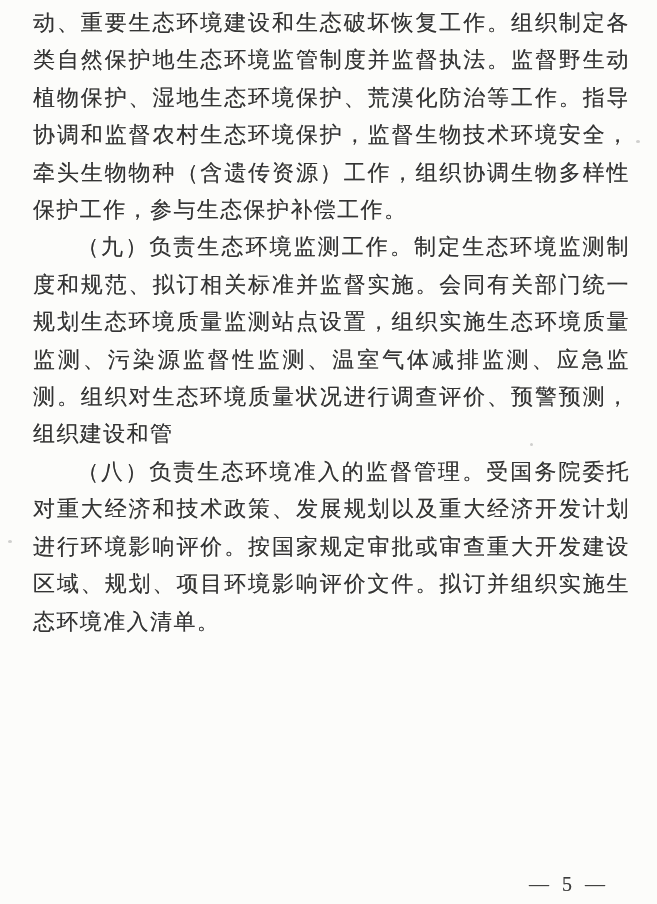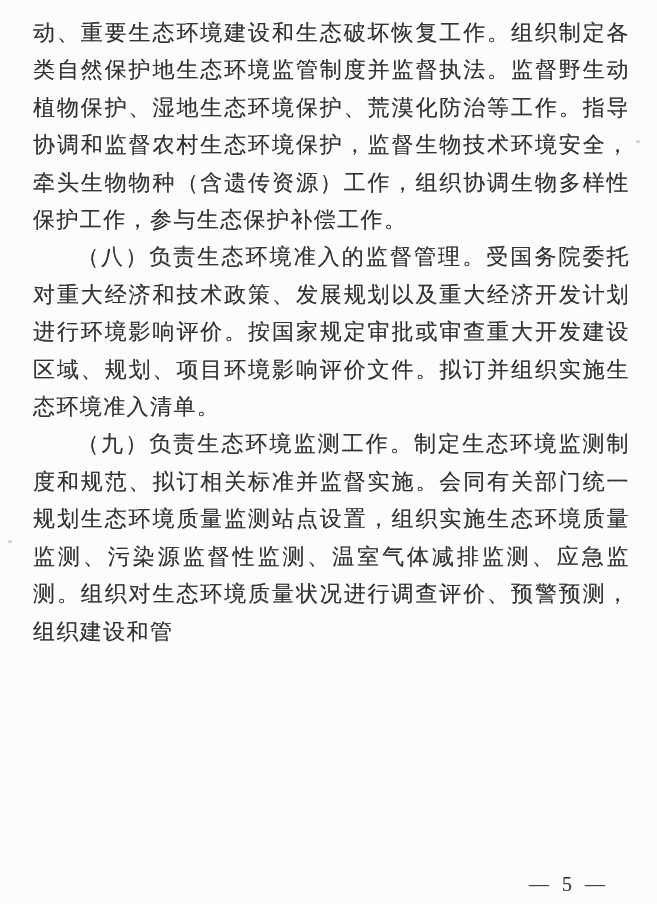--- a/index.html
+++ b/index.html
@@ -12,21 +12,21 @@
     width: 657px;
     height: 904px;
     background: #fcfcfa;
     overflow: hidden;
     font-family: "Liberation Serif", "DejaVu Serif", serif;
     color: #343434;
     box-sizing: border-box;
   }
   .content {
     position: absolute;
-    top: 14px;
+    top: 4px;
     left: 33px;
     right: 27px;
   }
   .content p {
     margin: 0;
     font-size: 22px;
     line-height: 37.4px;
     letter-spacing: 1.4px;
     text-align: justify;
     text-justify: inter-character;
@@ -58,22 +58,22 @@
   .speckle.s3 { width: 4px; height: 3px; left: 8px;   top: 540px; }
   .speckle.s4 { width: 3px; height: 3px; left: 530px; top: 443px; }
 </style>
 </head>
 <body>
 
 <div class="page">
 
   <div class="content">
     <p class="no-indent">动、重要生态环境建设和生态破坏恢复工作。组织制定各类自然保护地生态环境监管制度并监督执法。监督野生动植物保护、湿地生态环境保护、荒漠化防治等工作。指导协调和监督农村生态环境保护，监督生物技术环境安全，牵头生物物种（含遗传资源）工作，组织协调生物多样性保护工作，参与生态保护补偿工作。</p>
+    <p>（九）负责生态环境监测工作。制定生态环境监测制度和规范、拟订相关标准并监督实施。会同有关部门统一规划生态环境质量监测站点设置，组织实施生态环境质量监测、污染源监督性监测、温室气体减排监测、应急监测。组织对生态环境质量状况进行调查评价、预警预测，组织建设和管</p>
     <p>（八）负责生态环境准入的监督管理。受国务院委托对重大经济和技术政策、发展规划以及重大经济开发计划进行环境影响评价。按国家规定审批或审查重大开发建设区域、规划、项目环境影响评价文件。拟订并组织实施生态环境准入清单。</p>
-    <p>（九）负责生态环境监测工作。制定生态环境监测制度和规范、拟订相关标准并监督实施。会同有关部门统一规划生态环境质量监测站点设置，组织实施生态环境质量监测、污染源监督性监测、温室气体减排监测、应急监测。组织对生态环境质量状况进行调查评价、预警预测，组织建设和管</p>
   </div>
 
   <div class="page-number">— 5 —</div>
 
   <div class="speckle s1"></div>
   <div class="speckle s2"></div>
   <div class="speckle s3"></div>
   <div class="speckle s4"></div>
 
 </div>

